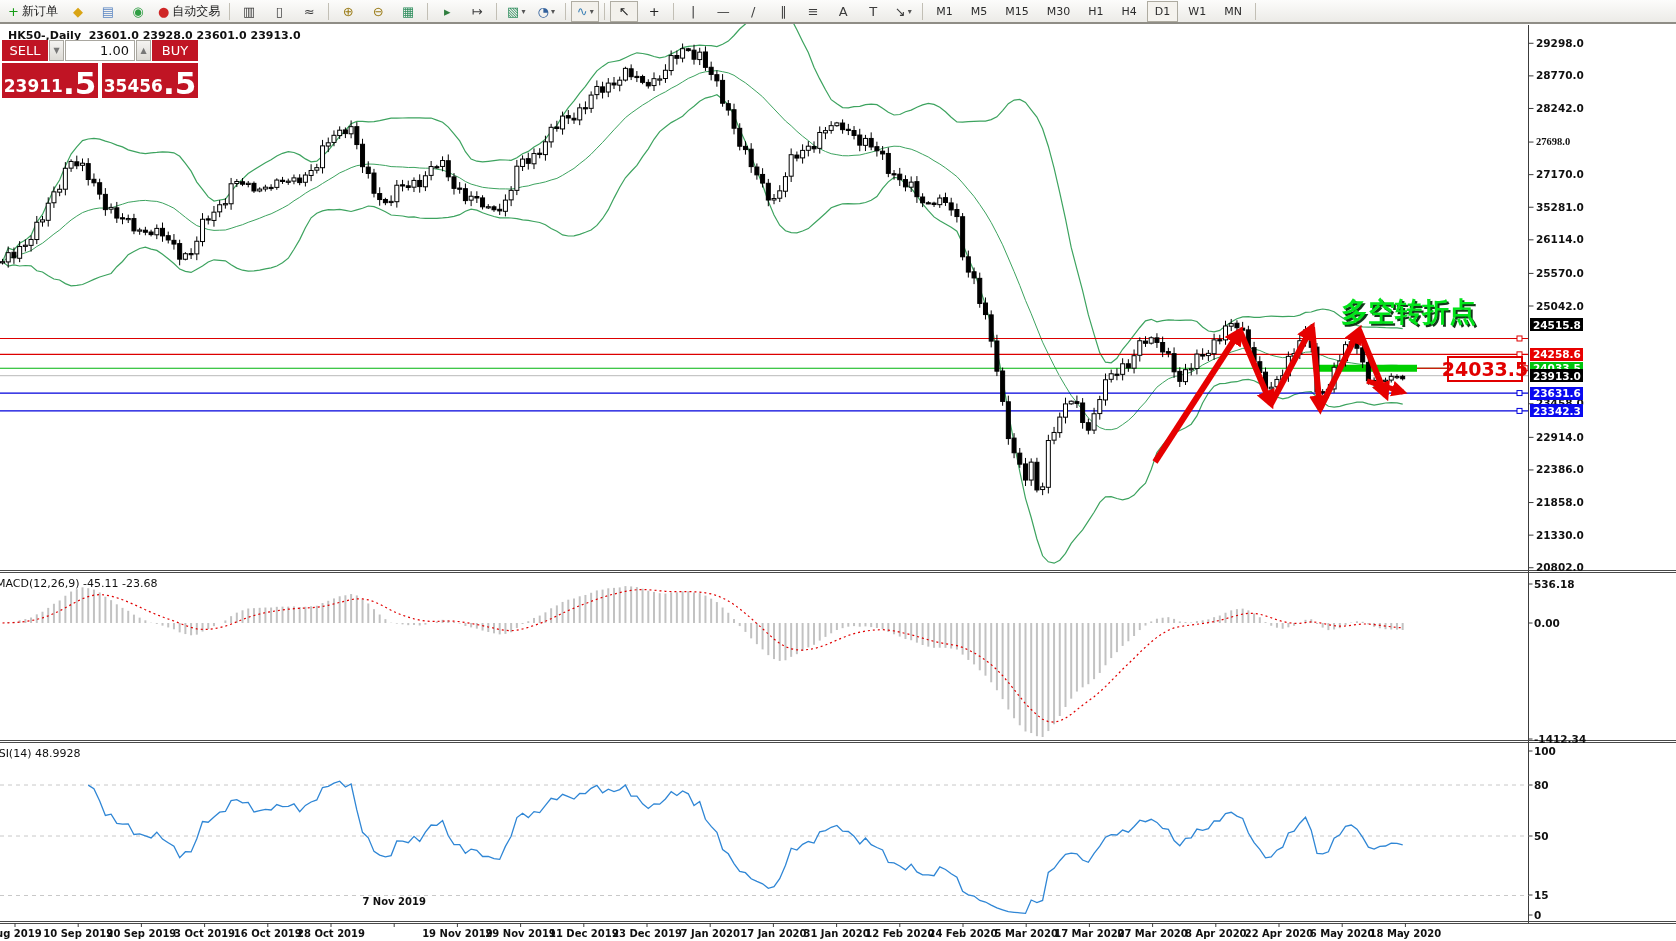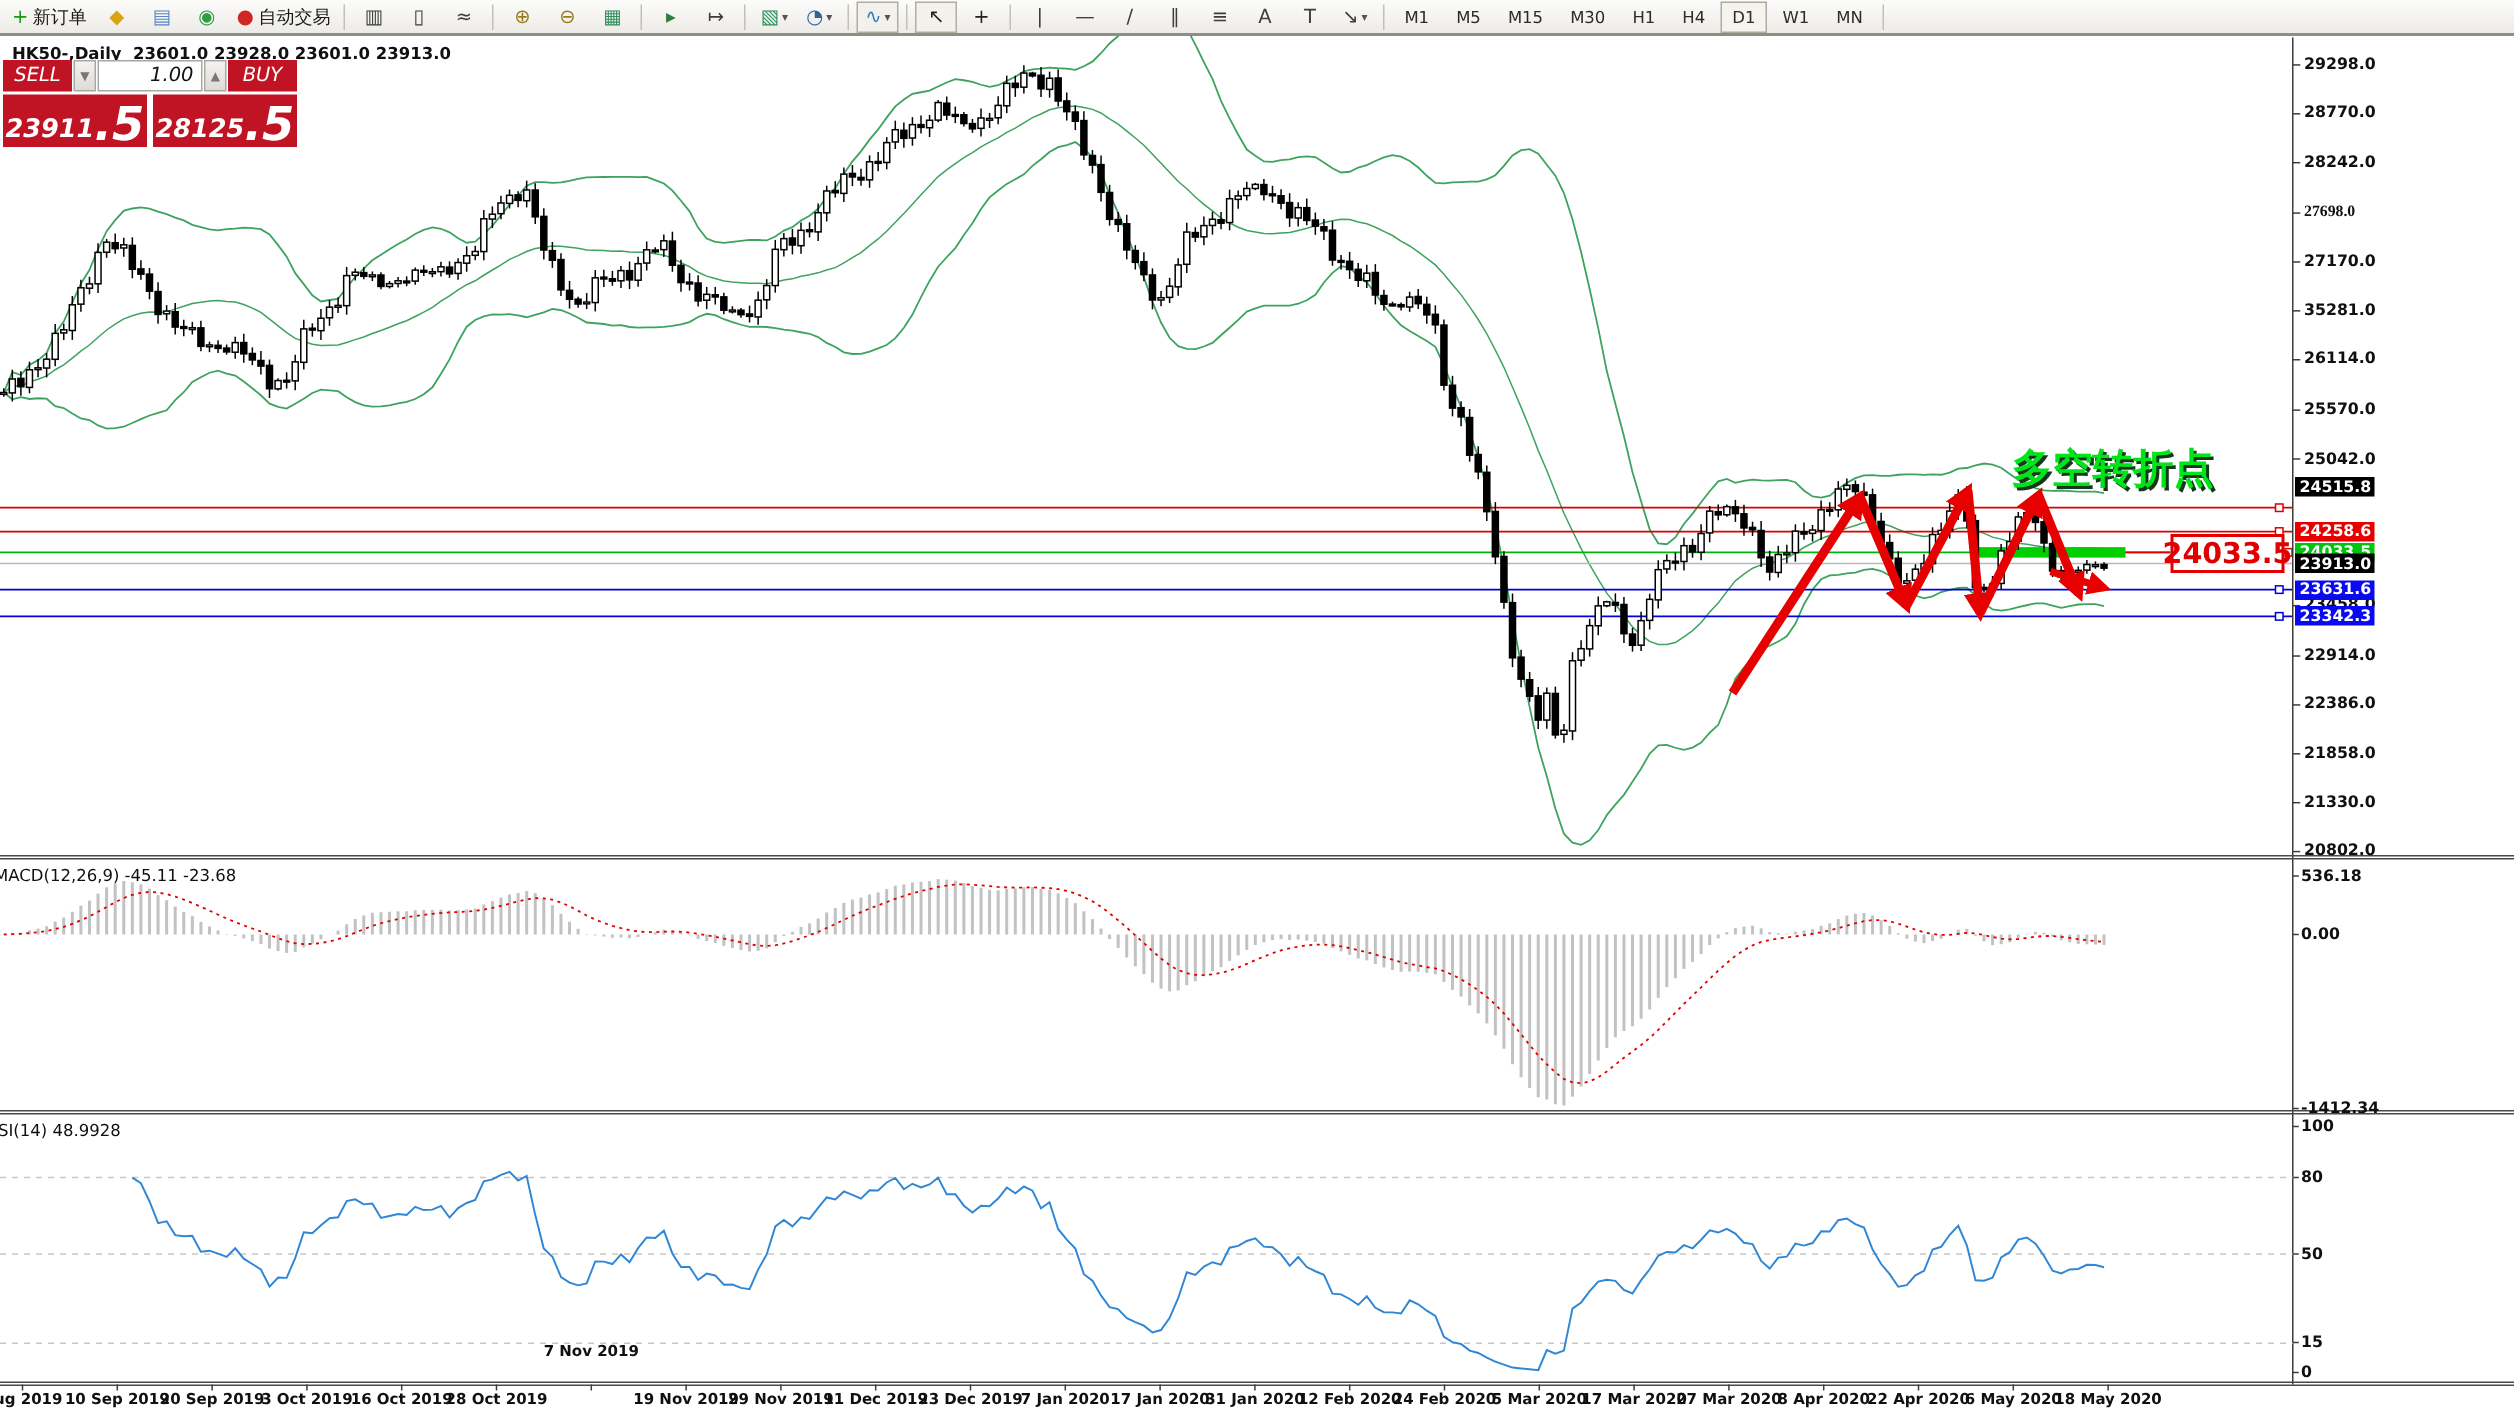--- a/index.html
+++ b/index.html
@@ -16,21 +16,21 @@
   .tb-label{font-size:12px;color:#1a1a1a;margin-left:3px;font-family:sans-serif;}
   .drop{font-size:8px;color:#555;margin-left:2px;}
   .tb-sep{width:1px;height:17px;background:#c2bfb5;margin:0 4px;}
   .tf-btn{height:19px;display:flex;align-items:center;padding:0 7px;font-size:11px;color:#2c2c2c;margin:0 1px;border:1px solid transparent;}
   .tf-btn.active{background:#f5f3ee;border:1px solid #aeaba0;}
   
   .chart-title{position:absolute;left:8px;top:29px;font-size:11px;font-weight:700;color:#101010;z-index:3;white-space:pre;}
   .macd-label{position:absolute;left:-4px;top:577px;font-size:11px;color:#101010;z-index:3;}
   .rsi-label{position:absolute;left:-9px;top:747px;font-size:11px;color:#101010;z-index:3;}
   
-  .trade-panel{position:absolute;left:2px;top:40px;width:196px;z-index:6;font-style:italic;}
+  .trade-panel{position:absolute;left:2px;top:40px;width:196px;z-index:6;}
   .tp-row1{display:flex;height:21px;}
   .tp-sell,.tp-buy{width:46px;background:#c01424;color:#fff;font-size:13px;display:flex;align-items:center;justify-content:center;}
   .tp-spin{width:15px;background:linear-gradient(#f4f3f1,#dddbd6);border:1px solid #a9a7a0;box-sizing:border-box;
     color:#777;font-size:8px;display:flex;align-items:center;justify-content:center;margin:0 1px;}
   .tp-vol{flex:1;background:#fff;border:1px solid #a9a7a0;box-sizing:border-box;font-size:13px;color:#111;
     display:flex;align-items:center;justify-content:flex-end;padding-right:5px;}
   .tp-row2{display:flex;margin-top:2px;height:35px;}
   .tp-price{flex:1;background:#c01424;color:#fff;display:flex;align-items:flex-end;justify-content:center;padding-bottom:3px;}
   .tp-price+.tp-price{margin-left:4px;}
   .tp-main{font-size:17px;font-weight:700;line-height:1;}
@@ -165,21 +165,21 @@
     <div class="tp-vol">1.00</div>
     <div class="tp-spin">▲</div>
     <div class="tp-buy">BUY</div>
   </div>
   <div class="tp-row2">
     <div class="tp-price">
       <span class="tp-main">23911</span>
         <span class="tp-big">.5</span>
     </div>
     <div class="tp-price">
-      <span class="tp-main">28125</span>
+      <span class="tp-main">35456</span>
         <span class="tp-big">.5</span>
     </div>
   </div>
 </div>
 
 <svg id="overlay" width="1676" height="941">
     <g>
       <path d="M2.5,261.7 L8.2,248.1 L13.9,250.0 L19.6,243.3 L25.4,240.1 L31.1,235.3 L36.8,222.2 L42.5,214.4 L48.2,201.8 L53.9,189.1 L59.6,180.0 L65.4,166.0 L71.1,154.1 L76.8,146.8 L82.5,140.6 L88.2,139.0 L93.9,138.3 L99.7,139.1 L105.4,141.1 L111.1,142.7 L116.8,145.1 L122.5,146.9 L128.2,149.9 L133.9,151.4 L139.7,152.9 L145.4,153.6 L151.1,152.8 L156.8,152.4 L162.5,151.8 L168.2,152.1 L173.9,152.8 L179.7,156.3 L185.4,163.4 L191.1,171.1 L196.8,182.1 L202.5,189.4 L208.2,196.9 L214.0,201.0 L219.7,200.0 L225.4,199.2 L231.1,191.7 L236.8,184.7 L242.5,179.1 L248.2,173.5 L254.0,169.8 L259.7,166.2 L265.4,162.7 L271.1,159.7 L276.8,156.0 L282.5,153.3 L288.3,151.6 L294.0,152.5 L299.7,154.9 L305.4,158.9 L311.1,161.8 L316.8,161.1 L322.5,156.1 L328.3,150.5 L334.0,143.4 L339.7,136.4 L345.4,130.5 L351.1,123.8 L356.8,121.4 L362.5,121.4 L368.3,121.9 L374.0,121.6 L379.7,120.6 L385.4,119.3 L391.1,118.2 L396.8,118.1 L402.6,118.0 L408.3,117.9 L414.0,117.9 L419.7,117.9 L425.4,118.1 L431.1,118.0 L436.8,120.1 L442.6,122.3 L448.3,127.1 L454.0,133.8 L459.7,140.9 L465.4,151.7 L471.1,159.0 L476.8,161.2 L482.6,161.9 L488.3,161.3 L494.0,160.6 L499.7,159.9 L505.4,160.0 L511.1,160.3 L516.9,157.7 L522.6,153.7 L528.3,151.4 L534.0,147.0 L539.7,143.8 L545.4,139.2 L551.1,131.3 L556.9,125.4 L562.6,115.8 L568.3,107.6 L574.0,100.9 L579.7,93.1 L585.4,86.3 L591.1,78.4 L596.9,70.9 L602.6,66.4 L608.3,62.5 L614.0,61.5 L619.7,60.4 L625.4,57.7 L631.1,55.0 L636.9,52.8 L642.6,53.5 L648.3,54.6 L654.0,56.5 L659.7,57.9 L665.4,56.8 L671.2,53.9 L676.9,51.2 L682.6,47.6 L688.3,46.3 L694.0,45.8 L699.7,45.1 L705.4,45.5 L711.2,45.7 L716.9,46.6 L722.6,44.2 L728.3,41.1 L734.0,35.5 L739.7,29.0 L745.4,24.0 L751.2,18.3 L756.9,13.2 L762.6,8.7 L768.3,4.5 L774.0,2.8 L779.7,4.7 L785.5,11.1 L791.2,18.9 L796.9,29.7 L802.6,41.4 L808.3,52.6 L814.0,67.3 L819.7,78.9 L825.5,89.8 L831.2,99.7 L836.9,103.8 L842.6,107.6 L848.3,107.9 L854.0,106.7 L859.8,106.3 L865.5,104.7 L871.2,104.2 L876.9,104.7 L882.6,108.3 L888.3,112.2 L894.0,115.0 L899.8,114.5 L905.5,111.7 L911.2,110.1 L916.9,107.3 L922.6,104.9 L928.3,103.4 L934.0,104.4 L939.8,107.3 L945.5,111.7 L951.2,117.2 L956.9,121.9 L962.6,122.2 L968.3,121.6 L974.0,121.4 L979.8,121.1 L985.5,121.1 L991.2,119.6 L996.9,116.8 L1002.6,110.6 L1008.3,103.7 L1014.1,100.1 L1019.8,99.4 L1025.5,102.5 L1031.2,109.8 L1036.9,117.1 L1042.6,128.7 L1048.3,146.2 L1054.1,168.2 L1059.8,192.8 L1065.5,218.9 L1071.2,247.4 L1076.9,269.1 L1082.6,290.7 L1088.3,314.7 L1094.1,334.4 L1099.8,352.9 L1105.5,362.2 L1111.2,362.8 L1116.9,358.3 L1122.6,349.3 L1128.4,342.4 L1134.1,334.8 L1139.8,327.5 L1145.5,320.9 L1151.2,319.3 L1156.9,321.9 L1162.6,320.6 L1168.4,319.8 L1174.1,320.2 L1179.8,320.4 L1185.5,320.1 L1191.2,320.0 L1196.9,321.5 L1202.6,327.0 L1208.4,331.0 L1214.1,331.8 L1219.8,330.4 L1225.5,325.9 L1231.2,321.9 L1236.9,318.8 L1242.7,316.9 L1248.4,316.7 L1254.1,317.3 L1259.8,317.3 L1265.5,316.5 L1271.2,316.2 L1276.9,316.3 L1282.7,316.6 L1288.4,316.3 L1294.1,316.5 L1299.8,315.1 L1305.5,312.4 L1311.2,312.0 L1317.0,310.2 L1322.7,309.0 L1328.4,309.8 L1334.1,311.8 L1339.8,316.0 L1345.5,319.8 L1351.2,322.3 L1357.0,325.5 L1362.7,326.9 L1368.4,327.2 L1374.1,327.0 L1379.8,327.4 L1385.5,327.7 L1391.2,327.8 L1397.0,327.8 L1402.7,328.7" fill="none" stroke="#3da35f" stroke-width="1.2"></path>
       <path d="M2.5,261.7 L8.2,257.2 L13.9,257.4 L19.6,254.7 L25.4,252.8 L31.1,250.6 L36.8,246.5 L42.5,243.2 L48.2,238.7 L53.9,234.1 L59.6,230.0 L65.4,224.8 L71.1,220.0 L76.8,216.1 L82.5,212.6 L88.2,210.5 L93.9,208.9 L99.7,208.0 L105.4,208.1 L111.1,208.1 L116.8,205.9 L122.5,204.2 L128.2,202.3 L133.9,201.5 L139.7,200.7 L145.4,200.4 L151.1,201.0 L156.8,201.4 L162.5,203.0 L168.2,205.4 L173.9,208.2 L179.7,212.7 L185.4,217.3 L191.1,221.7 L196.8,225.6 L202.5,227.6 L208.2,229.5 L214.0,230.4 L219.7,230.2 L225.4,230.0 L231.1,228.3 L236.8,226.4 L242.5,224.7 L248.2,222.3 L254.0,220.3 L259.7,218.2 L265.4,215.8 L271.1,213.8 L276.8,211.0 L282.5,208.1 L288.3,204.9 L294.0,200.8 L299.7,197.3 L305.4,193.3 L311.1,189.8 L316.8,187.2 L322.5,183.5 L328.3,180.0 L334.0,176.6 L339.7,172.9 L345.4,170.4 L351.1,167.7 L356.8,165.7 L362.5,164.8 L368.3,164.0 L374.0,164.2 L379.7,164.8 L385.4,165.5 L391.1,166.6 L396.8,166.8 L402.6,167.0 L408.3,167.5 L414.0,167.4 L419.7,168.0 L425.4,168.2 L431.1,168.2 L436.8,169.2 L442.6,170.1 L448.3,172.2 L454.0,175.1 L459.7,177.8 L465.4,181.5 L471.1,184.1 L476.8,185.7 L482.6,187.3 L488.3,188.0 L494.0,188.5 L499.7,188.9 L505.4,188.9 L511.1,189.1 L516.9,188.2 L522.6,186.7 L528.3,185.9 L534.0,184.2 L539.7,183.2 L545.4,181.9 L551.1,180.0 L556.9,178.4 L562.6,175.3 L568.3,171.8 L574.0,168.4 L579.7,163.7 L585.4,159.3 L591.1,154.2 L596.9,148.2 L602.6,142.4 L608.3,136.1 L614.0,129.8 L619.7,123.8 L625.4,117.7 L631.1,113.2 L636.9,109.1 L642.6,105.1 L648.3,101.7 L654.0,97.9 L659.7,94.7 L665.4,91.9 L671.2,88.3 L676.9,85.4 L682.6,81.9 L688.3,78.4 L694.0,76.0 L699.7,73.2 L705.4,71.8 L711.2,71.2 L716.9,70.6 L722.6,71.7 L728.3,72.9 L734.0,75.3 L739.7,79.2 L745.4,82.8 L751.2,87.4 L756.9,92.0 L762.6,96.8 L768.3,102.9 L774.0,108.9 L779.7,114.9 L785.5,121.0 L791.2,125.8 L796.9,131.3 L802.6,136.2 L808.3,140.6 L814.0,145.4 L819.7,148.7 L825.5,151.5 L831.2,153.7 L836.9,154.7 L842.6,155.7 L848.3,155.8 L854.0,155.3 L859.8,155.0 L865.5,153.6 L871.2,152.2 L876.9,150.6 L882.6,148.3 L888.3,147.1 L894.0,146.2 L899.8,146.4 L905.5,148.0 L911.2,149.2 L916.9,151.5 L922.6,154.3 L928.3,157.0 L934.0,160.7 L939.8,164.0 L945.5,167.9 L951.2,172.2 L956.9,176.6 L962.6,182.9 L968.3,189.7 L974.0,196.4 L979.8,204.6 L985.5,213.0 L991.2,222.5 L996.9,233.4 L1002.6,244.8 L1008.3,258.0 L1014.1,271.6 L1019.8,285.5 L1025.5,300.4 L1031.2,313.7 L1036.9,328.0 L1042.6,342.2 L1048.3,354.0 L1054.1,365.7 L1059.8,376.5 L1065.5,386.2 L1071.2,395.4 L1076.9,402.7 L1082.6,410.3 L1088.3,417.9 L1094.1,423.4 L1099.8,427.6 L1105.5,429.6 L1111.2,429.7 L1116.9,428.4 L1122.6,424.6 L1128.4,420.4 L1134.1,415.0 L1139.8,408.0 L1145.5,402.0 L1151.2,394.4 L1156.9,387.2 L1162.6,382.8 L1168.4,378.8 L1174.1,376.6 L1179.8,375.4 L1185.5,373.9 L1191.2,372.1 L1196.9,368.7 L1202.6,365.0 L1208.4,362.0 L1214.1,359.0 L1219.8,357.0 L1225.5,354.6 L1231.2,352.1 L1236.9,350.3 L1242.7,348.4 L1248.4,348.0 L1254.1,349.0 L1259.8,350.5 L1265.5,353.0 L1271.2,355.2 L1276.9,356.6 L1282.7,357.7 L1288.4,357.0 L1294.1,355.6 L1299.8,354.1 L1305.5,352.2 L1311.2,351.9 L1317.0,353.6 L1322.7,355.6 L1328.4,358.1 L1334.1,359.4 L1339.8,361.2 L1345.5,362.2 L1351.2,362.9 L1357.0,363.8 L1362.7,364.6 L1368.4,365.5 L1374.1,366.1 L1379.8,365.7 L1385.5,365.4 L1391.2,365.2 L1397.0,365.3 L1402.7,366.4" fill="none" stroke="#3da35f" stroke-width="1"></path>
       <path d="M2.5,261.7 L8.2,266.2 L13.9,264.8 L19.6,266.0 L25.4,265.5 L31.1,265.8 L36.8,270.8 L42.5,272.0 L48.2,275.7 L53.9,279.0 L59.6,280.0 L65.4,283.6 L71.1,285.8 L76.8,285.4 L82.5,284.5 L88.2,282.0 L93.9,279.4 L99.7,277.0 L105.4,275.2 L111.1,273.5 L116.8,266.7 L122.5,261.5 L128.2,254.6 L133.9,251.5 L139.7,248.5 L145.4,247.1 L151.1,249.1 L156.8,250.4 L162.5,254.3 L168.2,258.8 L173.9,263.5 L179.7,269.1 L185.4,271.3 L191.1,272.4 L196.8,269.2 L202.5,265.9 L208.2,262.0 L214.0,259.8 L219.7,260.3 L225.4,260.8 L231.1,264.8 L236.8,268.1 L242.5,270.2 L248.2,271.1 L254.0,270.9 L259.7,270.2 L265.4,268.9 L271.1,267.9 L276.8,266.0 L282.5,262.8 L288.3,258.2 L294.0,249.2 L299.7,239.6 L305.4,227.8 L311.1,217.8 L316.8,213.3 L322.5,210.9 L328.3,209.6 L334.0,209.8 L339.7,209.4 L345.4,210.3 L351.1,211.5 L356.8,209.9 L362.5,208.3 L368.3,206.0 L374.0,206.7 L379.7,209.0 L385.4,211.8 L391.1,215.0 L396.8,215.5 L402.6,216.0 L408.3,217.1 L414.0,216.8 L419.7,218.0 L425.4,218.4 L431.1,218.3 L436.8,218.3 L442.6,217.9 L448.3,217.3 L454.0,216.3 L459.7,214.7 L465.4,211.3 L471.1,209.2 L476.8,210.1 L482.6,212.8 L488.3,214.7 L494.0,216.5 L499.7,217.9 L505.4,217.8 L511.1,218.0 L516.9,218.7 L522.6,219.8 L528.3,220.4 L534.0,221.5 L539.7,222.5 L545.4,224.7 L551.1,228.6 L556.9,231.3 L562.6,234.9 L568.3,236.0 L574.0,235.9 L579.7,234.4 L585.4,232.3 L591.1,230.0 L596.9,225.4 L602.6,218.5 L608.3,209.7 L614.0,198.1 L619.7,187.3 L625.4,177.8 L631.1,171.5 L636.9,165.4 L642.6,156.7 L648.3,148.8 L654.0,139.3 L659.7,131.6 L665.4,127.0 L671.2,122.6 L676.9,119.5 L682.6,116.2 L688.3,110.6 L694.0,106.2 L699.7,101.3 L705.4,98.1 L711.2,96.7 L716.9,94.7 L722.6,99.2 L728.3,104.7 L734.0,115.2 L739.7,129.4 L745.4,141.7 L751.2,156.4 L756.9,170.8 L762.6,185.0 L768.3,201.3 L774.0,215.0 L779.7,225.2 L785.5,230.8 L791.2,232.6 L796.9,232.8 L802.6,231.0 L808.3,228.6 L814.0,223.5 L819.7,218.5 L825.5,213.2 L831.2,207.7 L836.9,205.6 L842.6,203.8 L848.3,203.7 L854.0,203.8 L859.8,203.7 L865.5,202.5 L871.2,200.2 L876.9,196.5 L882.6,188.3 L888.3,181.9 L894.0,177.5 L899.8,178.2 L905.5,184.3 L911.2,188.3 L916.9,195.7 L922.6,203.8 L928.3,210.7 L934.0,216.9 L939.8,220.7 L945.5,224.0 L951.2,227.3 L956.9,231.2 L962.6,243.6 L968.3,257.8 L974.0,271.3 L979.8,288.1 L985.5,304.9 L991.2,325.4 L996.9,350.0 L1002.6,378.9 L1008.3,412.3 L1014.1,443.2 L1019.8,471.6 L1025.5,498.3 L1031.2,517.5 L1036.9,539.0 L1042.6,555.8 L1048.3,561.8 L1054.1,563.2 L1059.8,560.2 L1065.5,553.4 L1071.2,543.4 L1076.9,536.4 L1082.6,529.9 L1088.3,521.1 L1094.1,512.3 L1099.8,502.4 L1105.5,496.9 L1111.2,496.6 L1116.9,498.5 L1122.6,499.9 L1128.4,498.4 L1134.1,495.1 L1139.8,488.5 L1145.5,483.2 L1151.2,469.5 L1156.9,452.5 L1162.6,445.0 L1168.4,437.9 L1174.1,433.0 L1179.8,430.5 L1185.5,427.7 L1191.2,424.2 L1196.9,415.9 L1202.6,403.0 L1208.4,393.0 L1214.1,386.2 L1219.8,383.6 L1225.5,383.3 L1231.2,382.2 L1236.9,381.7 L1242.7,379.9 L1248.4,379.3 L1254.1,380.7 L1259.8,383.6 L1265.5,389.4 L1271.2,394.2 L1276.9,397.0 L1282.7,398.9 L1288.4,397.6 L1294.1,394.7 L1299.8,393.2 L1305.5,392.0 L1311.2,391.7 L1317.0,397.1 L1322.7,402.2 L1328.4,406.3 L1334.1,407.1 L1339.8,406.3 L1345.5,404.7 L1351.2,403.5 L1357.0,402.2 L1362.7,402.2 L1368.4,403.8 L1374.1,405.2 L1379.8,404.1 L1385.5,403.0 L1391.2,402.7 L1397.0,402.8 L1402.7,404.1" fill="none" stroke="#3da35f" stroke-width="1.2"></path>

